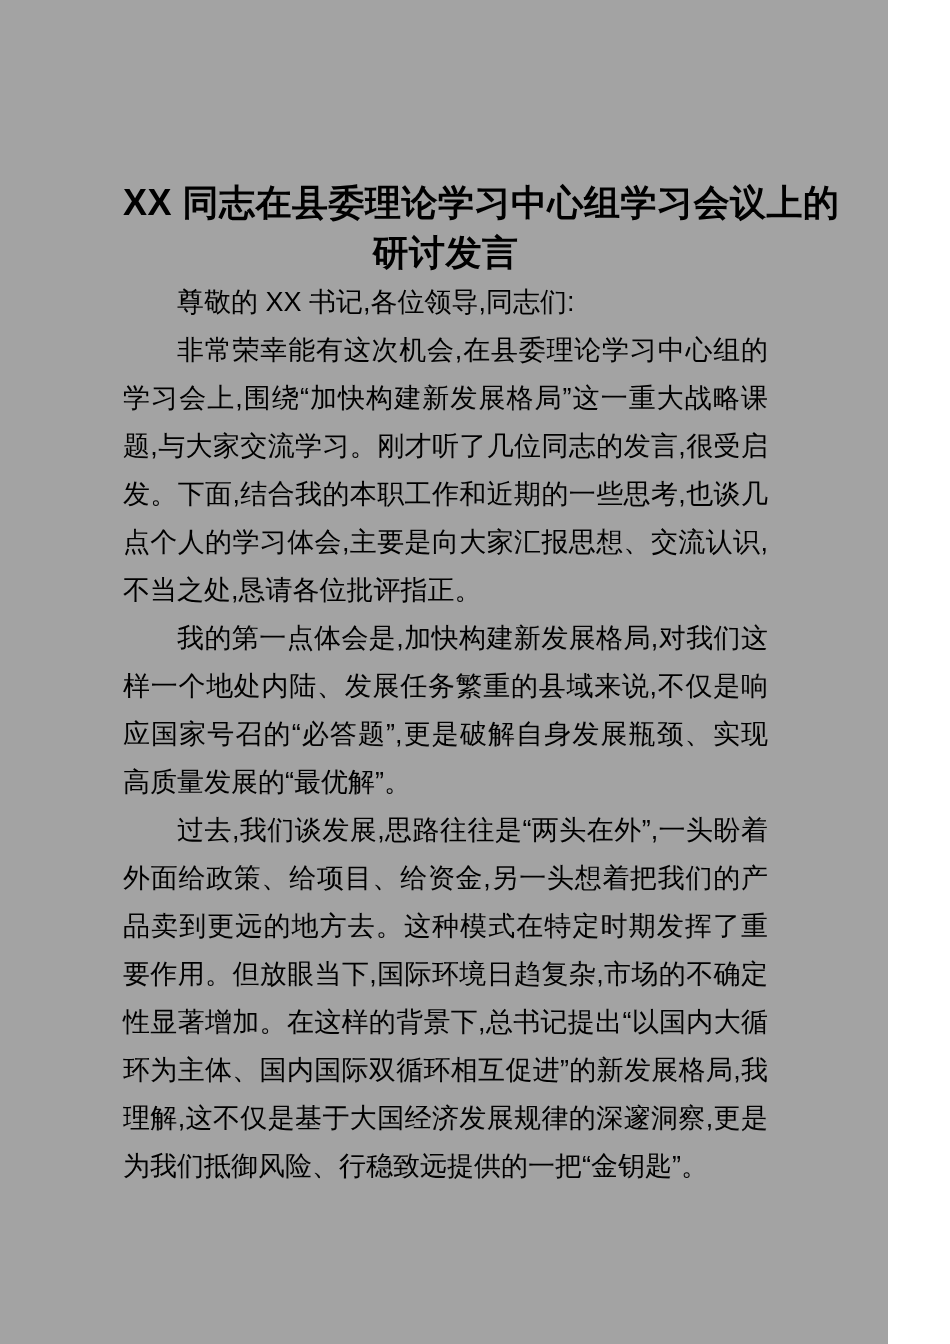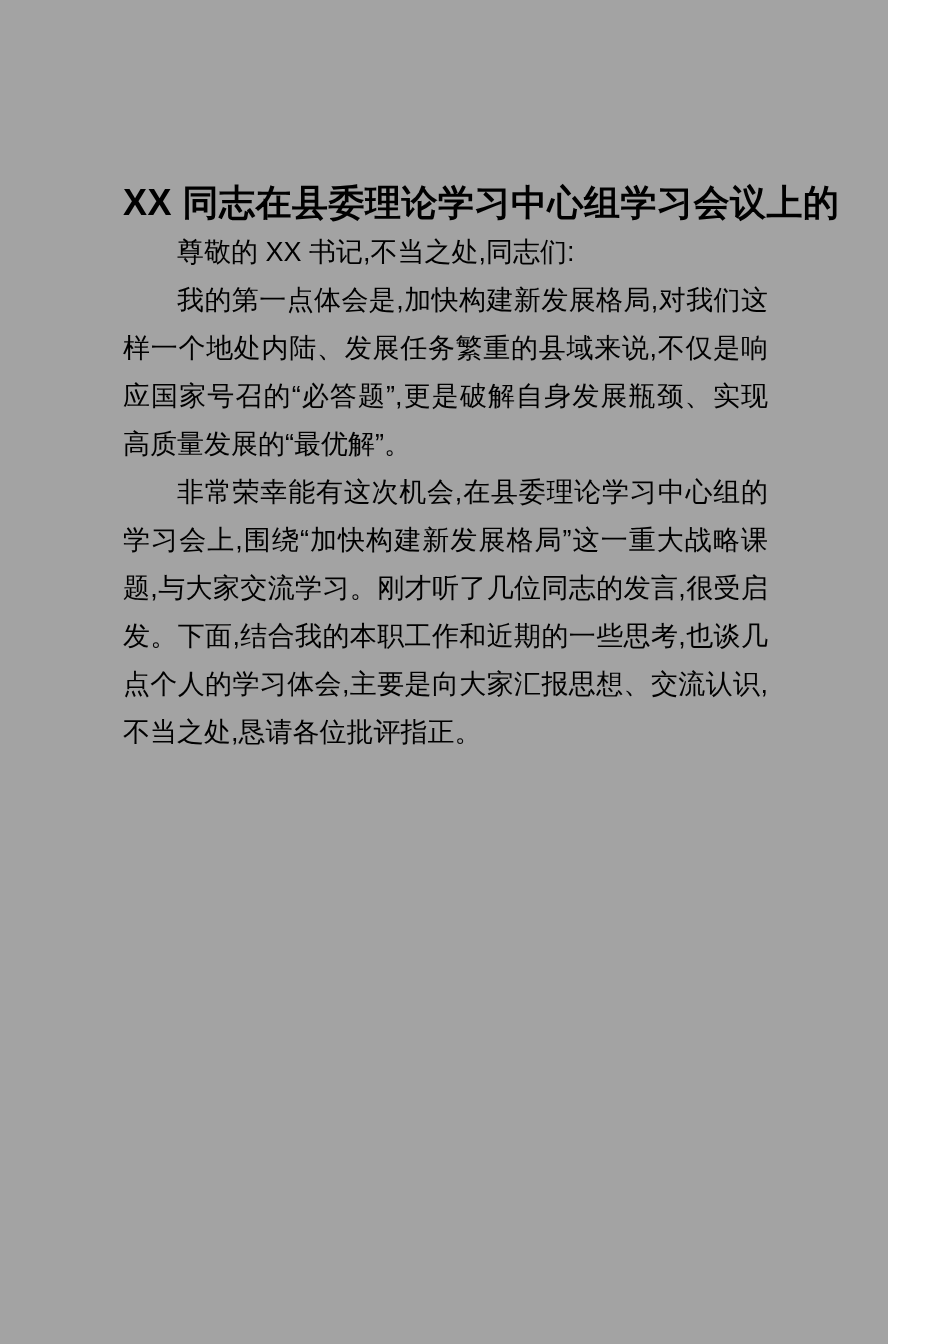--- a/index.html
+++ b/index.html
@@ -41,22 +41,24 @@
   }
 </style>
 </head>
 <body>
 
 <div class="page">
   <div class="content">
 
     <h1 class="doc-title">
       <div class="title-line">XX 同志在县委理论学习中心组学习会议上的</div>
+      <div class="title-line">研讨发言</div>
     </h1>
 
     <div class="doc-body">
-      <p>尊敬的 XX 书记,不当之处,同志们:</p>
+      <p>尊敬的 XX 书记,各位领导,同志们:</p>
+      <p>非常荣幸能有这次机会,在县委理论学习中心组的学习会上,围绕“加快构建新发展格局”这一重大战略课题,与大家交流学习。刚才听了几位同志的发言,很受启发。下面,结合我的本职工作和近期的一些思考,也谈几点个人的学习体会,主要是向大家汇报思想、交流认识,不当之处,恳请各位批评指正。</p>
       <p>我的第一点体会是,加快构建新发展格局,对我们这样一个地处内陆、发展任务繁重的县域来说,不仅是响应国家号召的“必答题”,更是破解自身发展瓶颈、实现高质量发展的“最优解”。</p>
-      <p>非常荣幸能有这次机会,在县委理论学习中心组的学习会上,围绕“加快构建新发展格局”这一重大战略课题,与大家交流学习。刚才听了几位同志的发言,很受启发。下面,结合我的本职工作和近期的一些思考,也谈几点个人的学习体会,主要是向大家汇报思想、交流认识,不当之处,恳请各位批评指正。</p>
+      <p>过去,我们谈发展,思路往往是“两头在外”,一头盼着外面给政策、给项目、给资金,另一头想着把我们的产品卖到更远的地方去。这种模式在特定时期发挥了重要作用。但放眼当下,国际环境日趋复杂,市场的不确定性显著增加。在这样的背景下,总书记提出“以国内大循环为主体、国内国际双循环相互促进”的新发展格局,我理解,这不仅是基于大国经济发展规律的深邃洞察,更是为我们抵御风险、行稳致远提供的一把“金钥匙”。</p>
     </div>
 
   </div>
 </div>
 
 </body></html>

